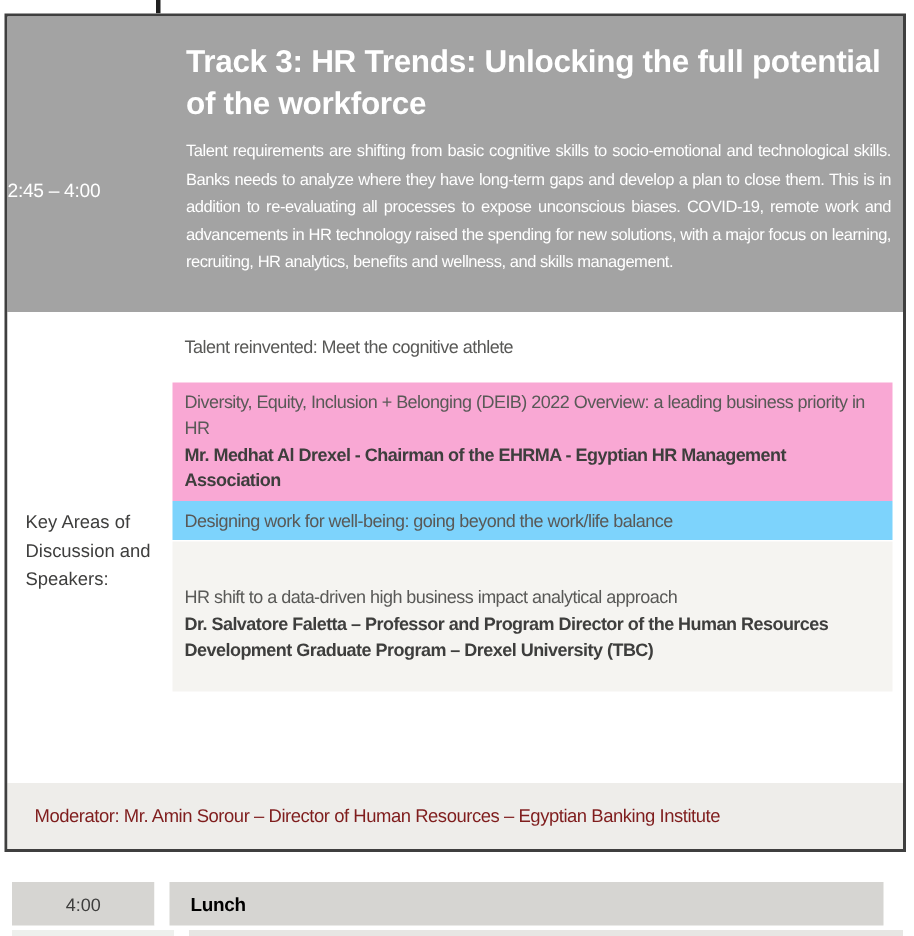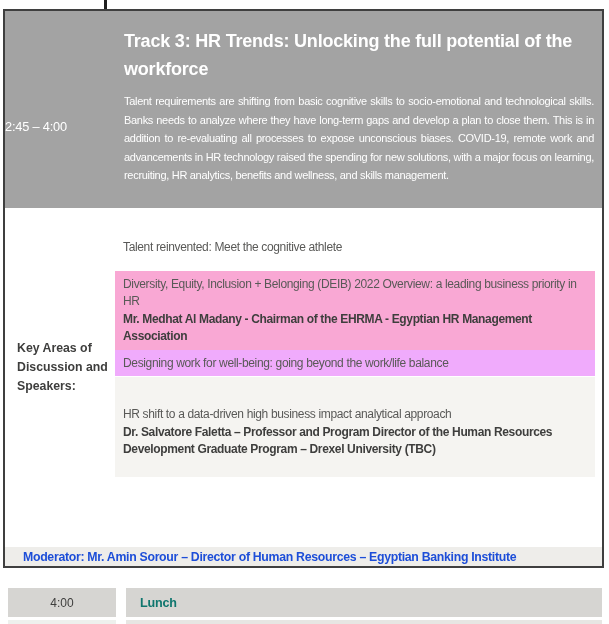--- a/index.html
+++ b/index.html
@@ -34,88 +34,88 @@
     padding-top:108px;
     text-align:left;
     font-size:12.8px;
     letter-spacing:-0.2px;
   }
   .header-main {
     flex:1;
     padding:17px 8px 0 3px;
   }
   .track-title {
-    font-size:18px; font-weight:bold;
+    font-size:21px; font-weight:bold;
     line-height:27.5px;
     letter-spacing:-0.2px;
     margin-bottom:9px;
   }
   .track-desc {
     font-size:11px; line-height:18.5px;
     letter-spacing:-0.3px;
     text-align:justify;
   }
   .body-row {
     flex:1;
     display:flex;
     background:#ffffff;
     overflow:hidden;
   }
   .key-areas-cell {
     width:110px; flex-shrink:0;
     padding:131px 2px 0 12px;
-    font-size:12.3px; font-weight:bold;
+    font-size:12.3px; font-weight:normal;
     line-height:19px;
     color:#3e3e3d;
   }
   .sessions-col {
     flex:1;
-    padding:26px 7px 0 0;
+    padding:10px 7px 0 0;
   }
   .session {
     padding:5px 10px 4px 8px;
     font-size:12px;
     line-height:17.5px;
     letter-spacing:-0.35px;
   }
   .session .topic { color:#595957; font-weight:normal; }
   .session .speaker { color:#3e3e3d; font-weight:bold; }
   .session-1 { background:transparent; padding-bottom:2px; }
   .session-2 { background:#f9a8d4; margin-top:12px; }
-  .session-3 { background:#f0abfc; margin-top:0; }
+  .session-3 { background:#7dd3fc; margin-top:0; }
   .session-4 { background:#f5f4f1; margin-top:1px; padding-top:29px; padding-bottom:18px; }
   .moderator-row {
-    height:19px; flex-shrink:0;
+    height:44px; flex-shrink:0;
     background:#eeedea;
     display:flex; align-items:center;
     padding-left:18px;
-    font-size:12.3px; font-weight:bold;
+    font-size:12.3px; font-weight:normal;
     letter-spacing:-0.3px;
-    color:#1d4ed8;
+    color:#7f1d1d;
     white-space:nowrap; overflow:hidden;
   }
   
   .lunch-row {
     position:absolute; left:8px; top:588px;
     width:594px; height:29px;
     display:flex;
   }
   .lunch-time-cell {
-    width:108px; flex-shrink:0;
+    width:95px; flex-shrink:0;
     background:#d6d5d2;
     display:flex; align-items:center; justify-content:center;
     font-size:12px; color:#3e3e3d;
   }
   .lunch-gap { width:10px; flex-shrink:0; background:#ffffff; }
   .lunch-label-cell {
     width:476px; flex-shrink:0;
     background:#d6d5d2;
     display:flex; align-items:center;
     padding-left:14px;
-    font-size:12.6px; font-weight:bold; color:#0f766e;
+    font-size:12.6px; font-weight:bold; color:#000000;
     letter-spacing:-0.2px;
   }
   
   .partial-row {
     position:absolute; left:8px; top:620px;
     width:594px; height:4px;
     display:flex;
   }
   .partial-left  { width:108px; background:#eef0ed; }
   .partial-gap   { width:10px;  background:#ffffff; }
@@ -141,21 +141,21 @@
     <div class="body-row">
       <div class="key-areas-cell">Key Areas of Discussion and Speakers:</div>
       <div class="sessions-col">
 
         <div class="session session-1">
           <div class="topic">Talent reinvented: Meet the cognitive athlete</div>
         </div>
 
         <div class="session session-2">
           <div class="topic">Diversity, Equity, Inclusion + Belonging (DEIB) 2022 Overview: a leading business priority in HR</div>
-          <div class="speaker">Mr. Medhat Al Madany - Chairman of the EHRMA - Egyptian HR Management Association</div>
+          <div class="speaker">Mr. Medhat Al Drexel - Chairman of the EHRMA - Egyptian HR Management Association</div>
         </div>
 
         <div class="session session-3">
           <div class="topic">Designing work for well-being: going beyond the work/life balance</div>
         </div>
 
         <div class="session session-4">
           <div class="topic">HR shift to a data-driven high business impact analytical approach</div>
           <div class="speaker">Dr. Salvatore Faletta – Professor and Program Director of the Human Resources Development Graduate Program – Drexel University (TBC)</div>
         </div>

